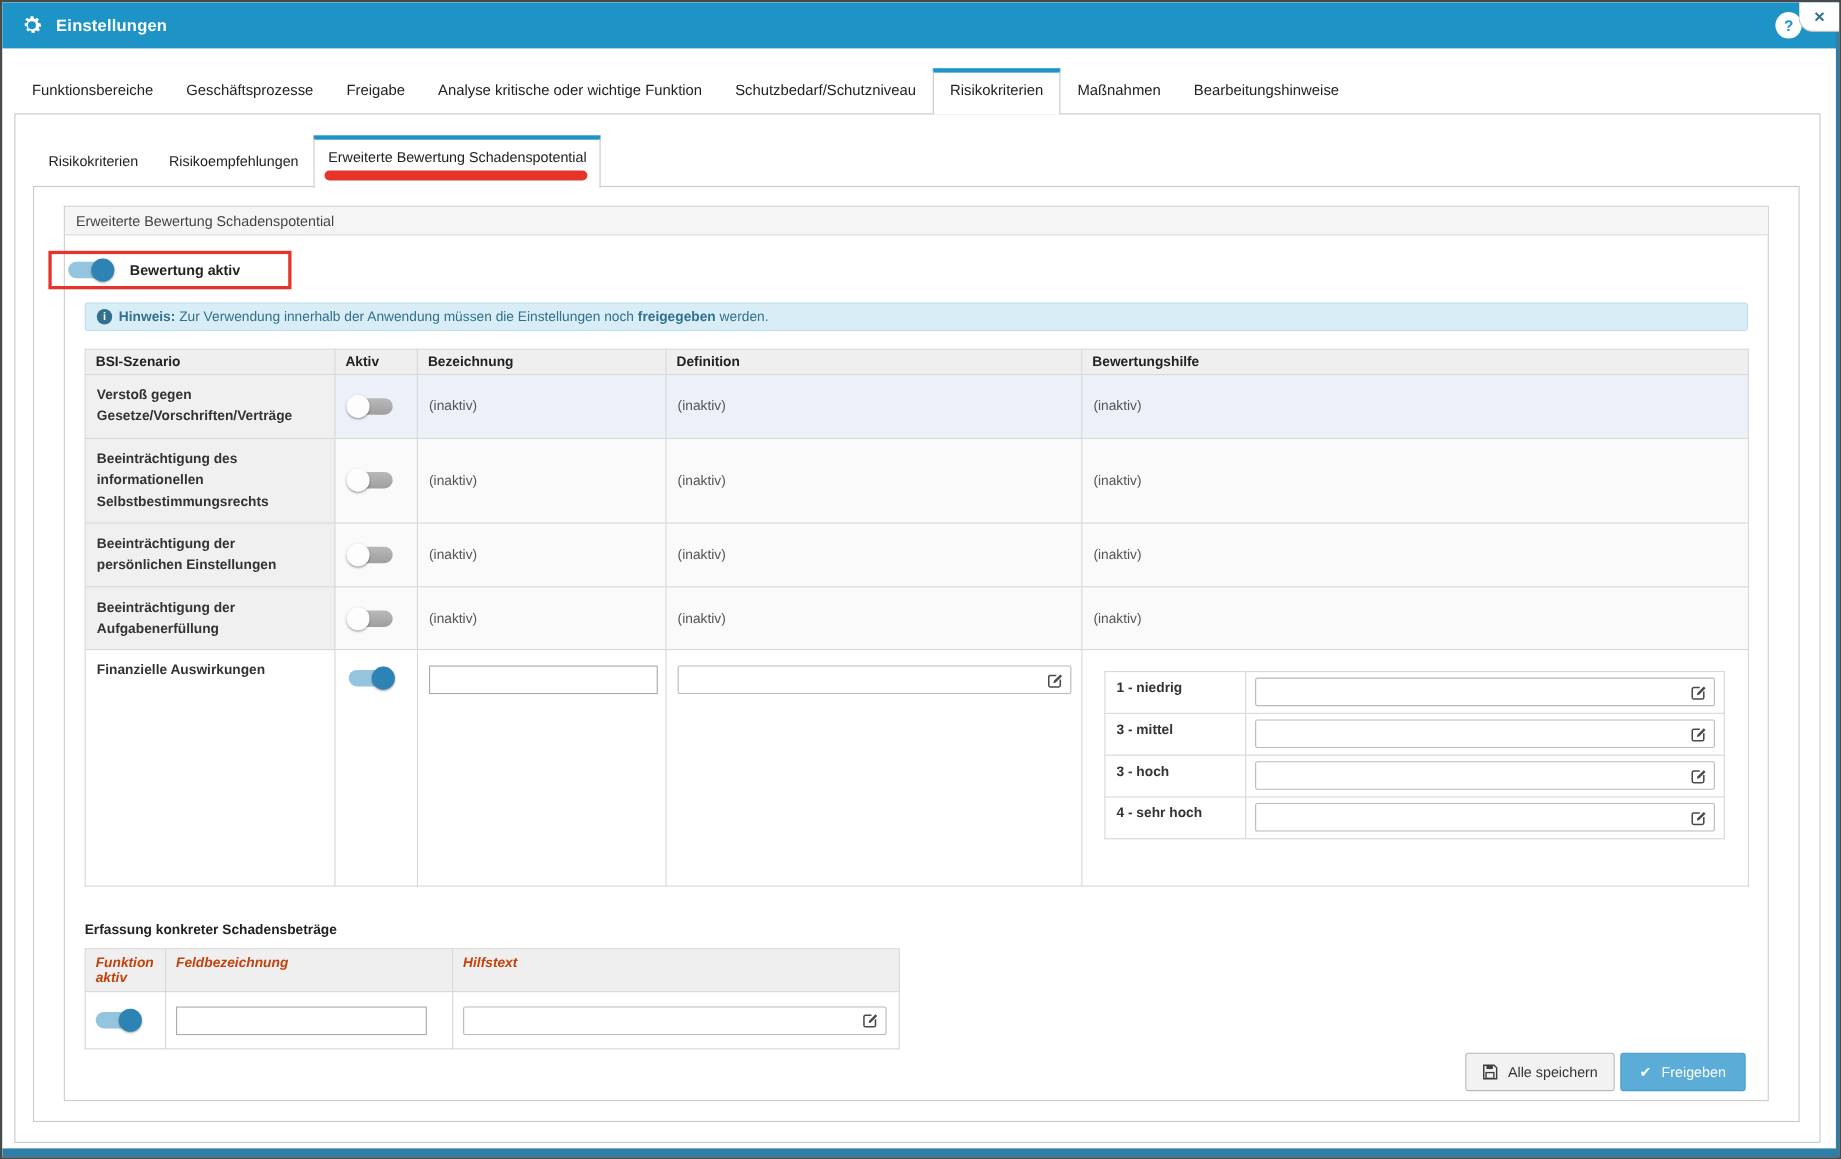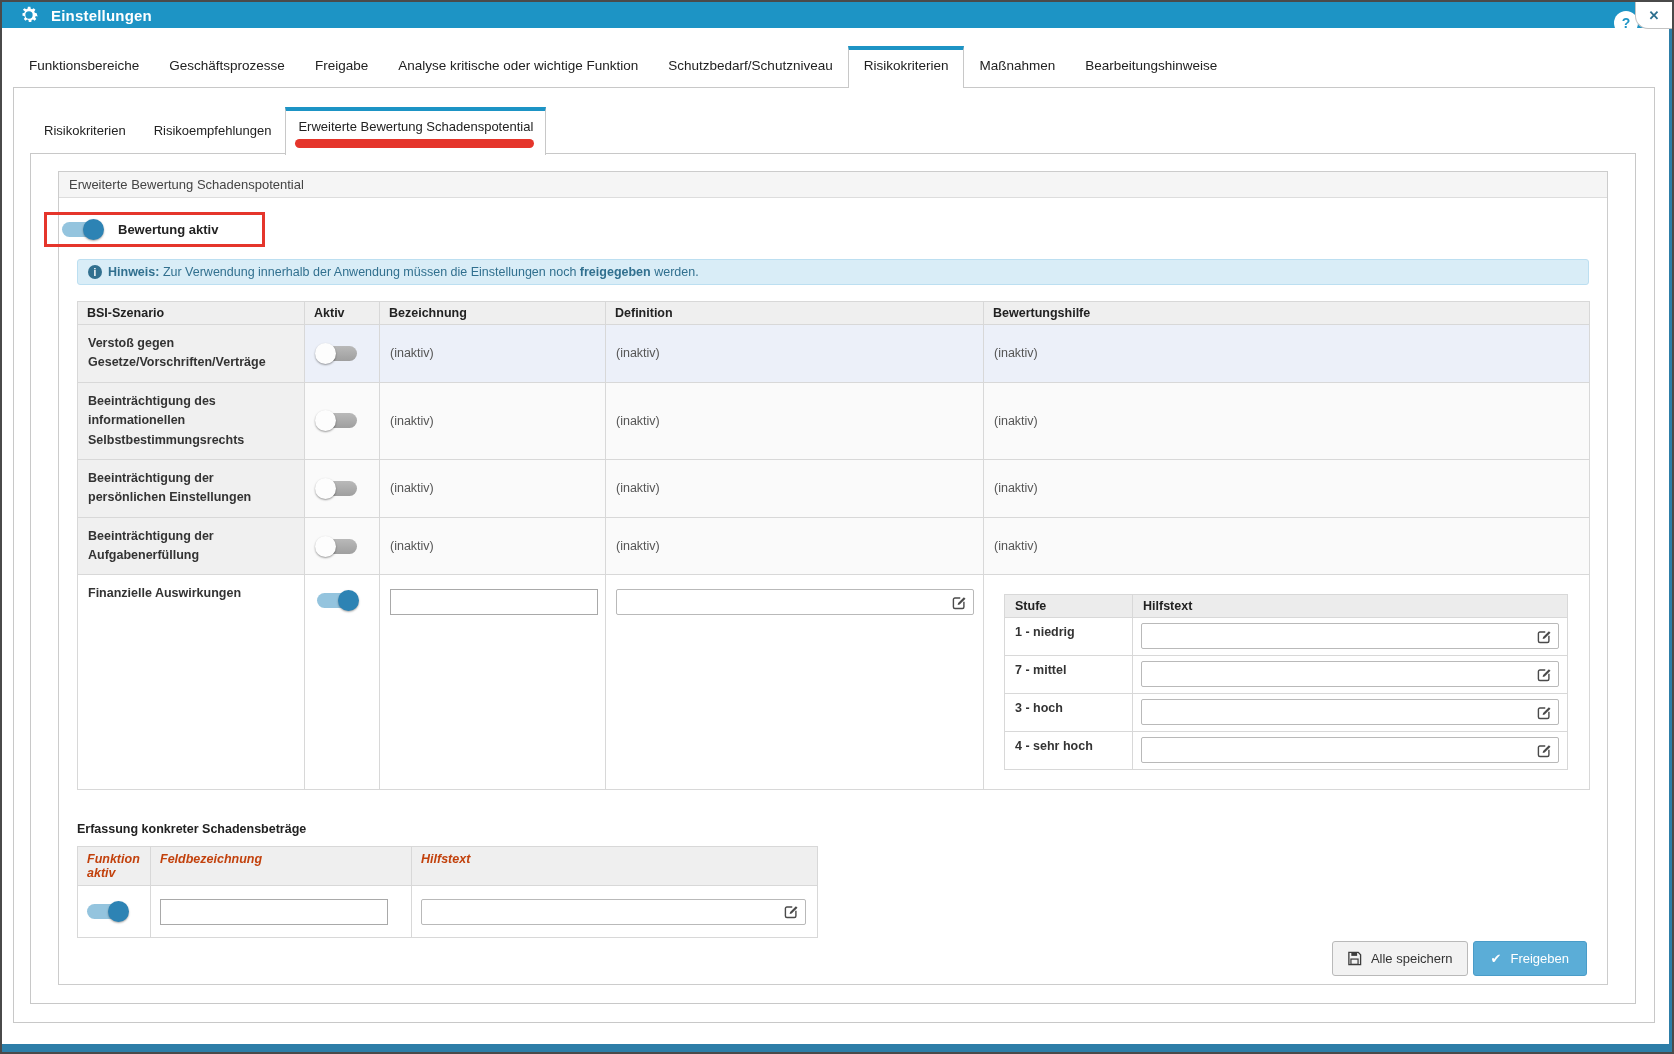--- a/index.html
+++ b/index.html
@@ -5,21 +5,21 @@
   * { box-sizing: border-box; }
   html,body { margin:0; padding:0; background:#fff; }
   body { font-family: "Liberation Sans", sans-serif; color:#222; }
 
   .screen { position:relative; width:1674px; height:1054px; border:2px solid #4a4a4a;
             background:#fff; overflow:hidden; }
   .screen .blue-edge-right { position:absolute; top:0; right:0; bottom:0; width:3px; background:#2d7ea8; z-index:3; }
   .screen .blue-edge-bottom { position:absolute; left:0; right:0; bottom:0; height:8px; background:#2d7ea8; z-index:3; }
 
   
-  .hdr { height:26px; background:#1d94c5; display:flex; align-items:center; padding:0 16px; position:relative; }
+  .hdr { height:42px; background:#1d94c5; display:flex; align-items:center; padding:0 16px; position:relative; }
   .hdr .gear { display:flex; align-items:center; margin-right:11px; }
   .hdr .ttl { color:#fff; font-weight:bold; font-size:15px; letter-spacing:.2px; }
   .help-circle { position:absolute; right:34px; top:9px; width:24px; height:24px; border-radius:50%;
                  background:#fff; color:#1d94c5; font-weight:bold; font-size:14px;
                  display:flex; align-items:center; justify-content:center; cursor:pointer; }
   .close-corner { position:absolute; top:0; right:0; width:37px; height:27px; background:#fff;
                   border-left:1px solid #c3c3c3; border-bottom:1px solid #c3c3c3;
                   border-bottom-left-radius:13px; z-index:6; color:#2c6f8e; font-weight:bold;
                   font-size:13px; display:flex; align-items:center; justify-content:center; cursor:pointer; }
 
@@ -224,40 +224,36 @@
                   </button>
                 </div>
               </td>
               <td style="padding:15px 0 0 0;">
                 <table class="tbl-stufe">
                   <colgroup>
                         <col style="width:128px">
                         <col>
                       </colgroup>
                   <tbody>
-                        <tr>
-                    <th>Stufe</th>
-                    <th>Hilfstext</th>
-                  </tr>
                   <tr>
                     <td class="stufe-label">1 - niedrig</td>
                     <td class="stufe-val">
                       <div class="igroup">
                         <input type="text" value="" style="">
                         <button class="edit-btn">
                           <svg width="15" height="15" viewBox="0 0 16 16">
                                   <path d="M8.8 3.2H3.1c-.9 0-1.6.7-1.6 1.6v8c0 .9.7 1.6 1.6 1.6h8c.9 0 1.6-.7 1.6-1.6V7.1" fill="none" stroke="#4a4a4a" stroke-width="1.5"></path>
                                   <path d="M6 10.7l.5-2.2 6.2-6.2 1.7 1.7-6.2 6.2z" fill="#4a4a4a"></path>
                                 </svg>
                         </button>
                       </div>
                     </td>
                   </tr>
                   <tr>
-                    <td class="stufe-label">7 - mittel</td>
+                    <td class="stufe-label">3 - mittel</td>
                     <td class="stufe-val">
                       <div class="igroup">
                         <input type="text" value="" style="">
                         <button class="edit-btn">
                           <svg width="15" height="15" viewBox="0 0 16 16">
                                   <path d="M8.8 3.2H3.1c-.9 0-1.6.7-1.6 1.6v8c0 .9.7 1.6 1.6 1.6h8c.9 0 1.6-.7 1.6-1.6V7.1" fill="none" stroke="#4a4a4a" stroke-width="1.5"></path>
                                   <path d="M6 10.7l.5-2.2 6.2-6.2 1.7 1.7-6.2 6.2z" fill="#4a4a4a"></path>
                                 </svg>
                         </button>
                       </div>

